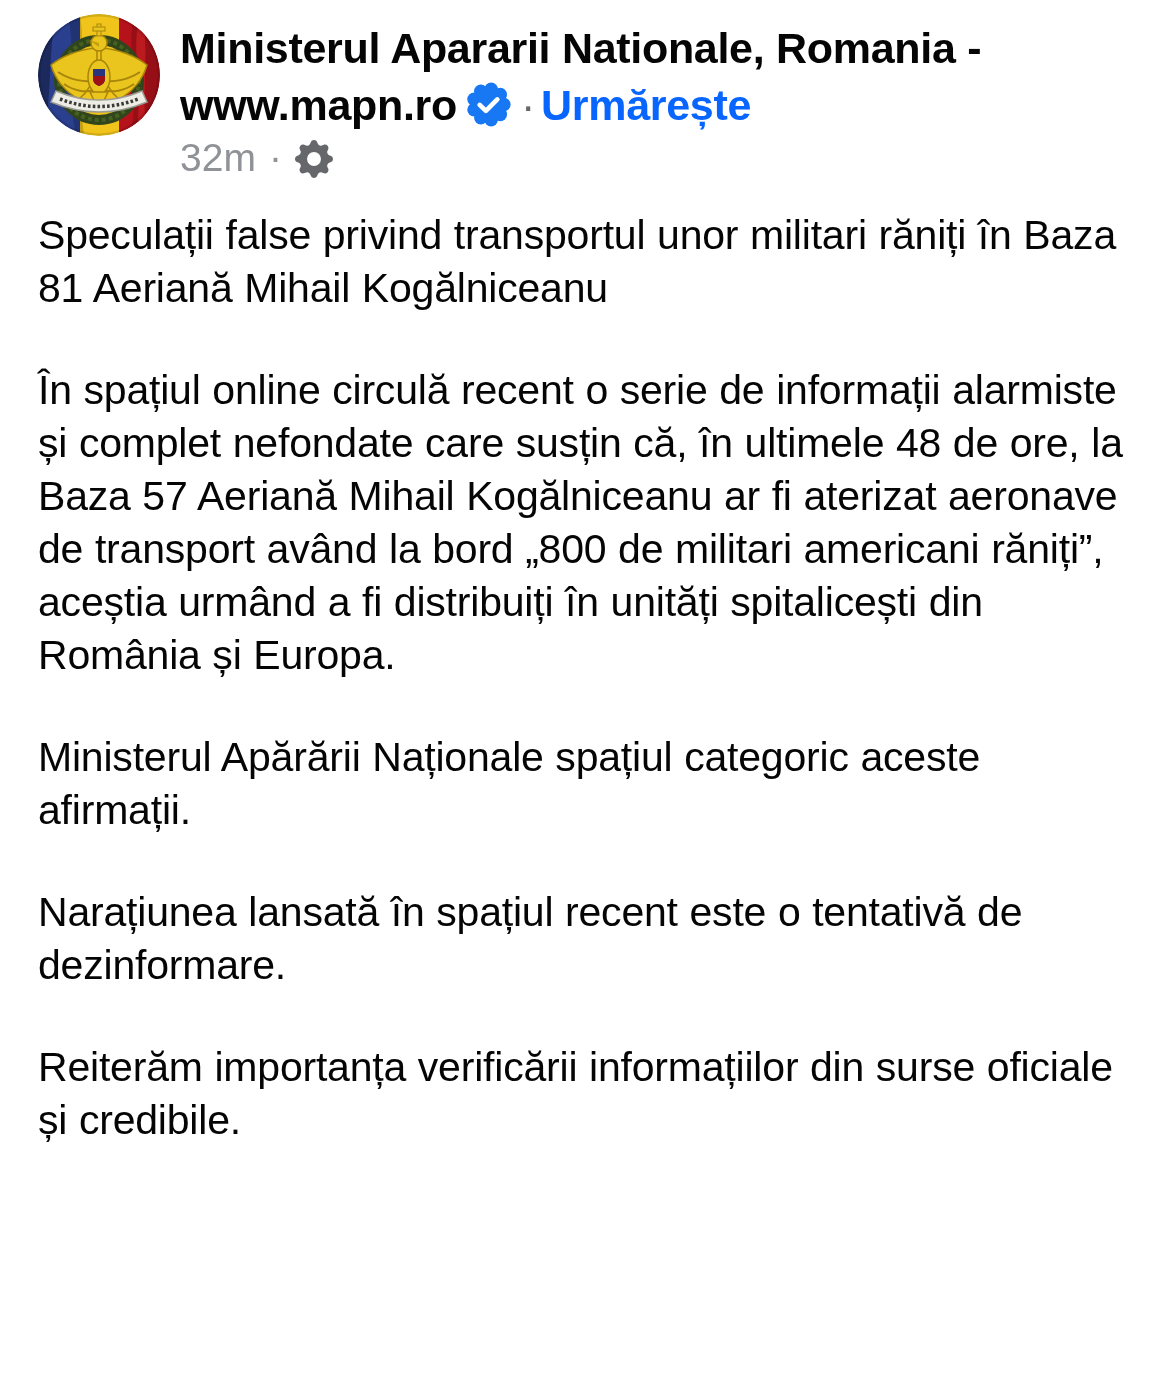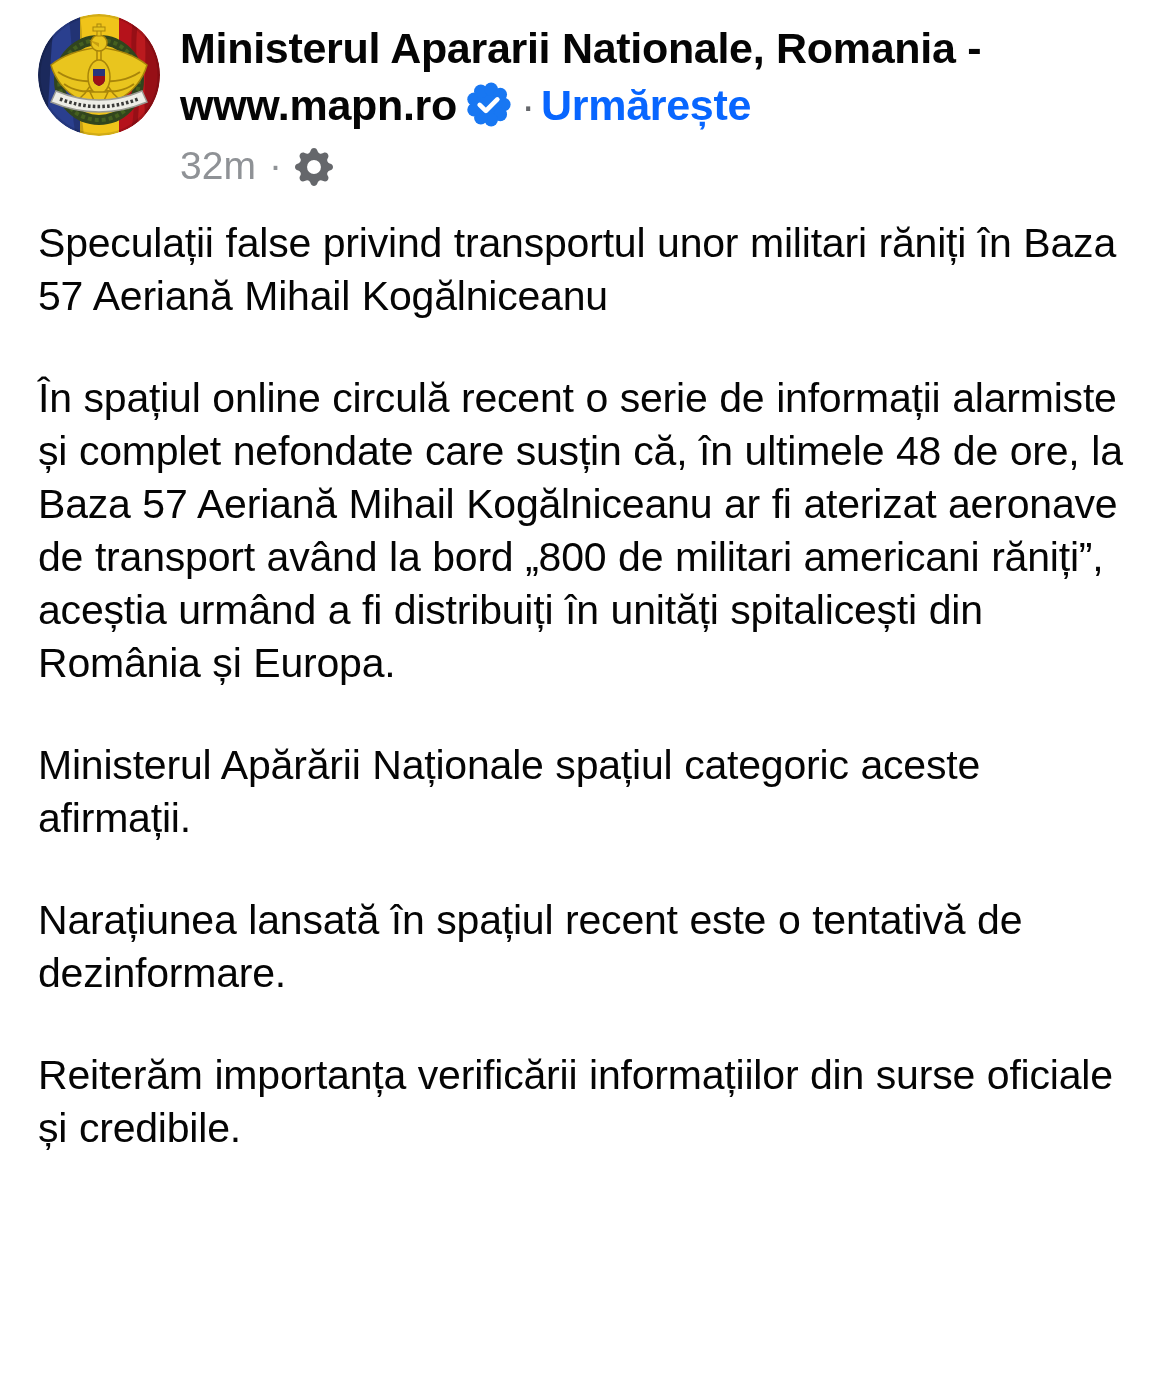--- a/index.html
+++ b/index.html
@@ -58,21 +58,21 @@
   }
   .follow-link {
     color: #0866ff;
     font-weight: 700;
     cursor: pointer;
     text-decoration: none;
   }
   .meta-line {
     display: flex;
     align-items: center;
-    margin-top: 10px;
+    margin-top: 2px;
     font-size: 39px;
     font-weight: 400;
     color: #8f9296;
     line-height: 44px;
   }
   .meta-sep { margin: 0 13px; color: #8f9296; }
   .gear-icon { width: 38px; height: 38px; display: block; margin-top: 2px; }
 
   
   .post-body {
@@ -163,20 +163,20 @@
         <span>32m</span>
         <span class="meta-sep">·</span>
         <svg class="gear-icon" viewBox="0 0 16 16">
           <path fill="#65676b" fill-rule="evenodd" d="M9.405 1.05c-.413-1.4-2.397-1.4-2.81 0l-.1.34a1.464 1.464 0 0 1-2.105.872l-.31-.17c-1.283-.698-2.686.705-1.987 1.987l.169.311c.446.82.023 1.841-.872 2.105l-.34.1c-1.4.413-1.4 2.397 0 2.81l.34.1a1.464 1.464 0 0 1 .872 2.105l-.17.31c-.698 1.283.705 2.686 1.987 1.987l.311-.169a1.464 1.464 0 0 1 2.105.872l.1.34c.413 1.4 2.397 1.4 2.81 0l.1-.34a1.464 1.464 0 0 1 2.105-.872l.31.17c1.283.698 2.686-.705 1.987-1.987l-.169-.311a1.464 1.464 0 0 1 .872-2.105l.34-.1c1.4-.413 1.4-2.397 0-2.81l-.34-.1a1.464 1.464 0 0 1-.872-2.105l.17-.31c.698-1.283-.705-2.686-1.987-1.987l-.311.169a1.464 1.464 0 0 1-2.105-.872l-.1-.34zM8 10.93a2.929 2.929 0 1 1 0-5.86 2.929 2.929 0 0 1 0 5.858z"></path>
         </svg>
       </div>
     </div>
   </div>
 
   <div class="post-body">
-    <p>Speculații false privind transportul unor militari răniți în Baza 57 Aeriană Mihail Kogălniceanu</p>
+    <p>Speculații false privind transportul unor militari răniți în Baza 81 Aeriană Mihail Kogălniceanu</p>
     <p>În spațiul online circulă recent o serie de informații alarmiste și complet nefondate care susțin că, în ultimele 48 de ore, la Baza 57 Aeriană Mihail Kogălniceanu ar fi aterizat aeronave de transport având la bord „800 de militari americani răniți”, aceștia urmând a fi distribuiți în unități spitalicești din România și Europa.</p>
     <p>Ministerul Apărării Naționale spațiul categoric aceste afirmații.</p>
     <p>Narațiunea lansată în spațiul recent este o tentativă de dezinformare.</p>
     <p>Reiterăm importanța verificării informațiilor din surse oficiale și credibile.</p>
   </div>
 
 </div>
 
 </body></html>

